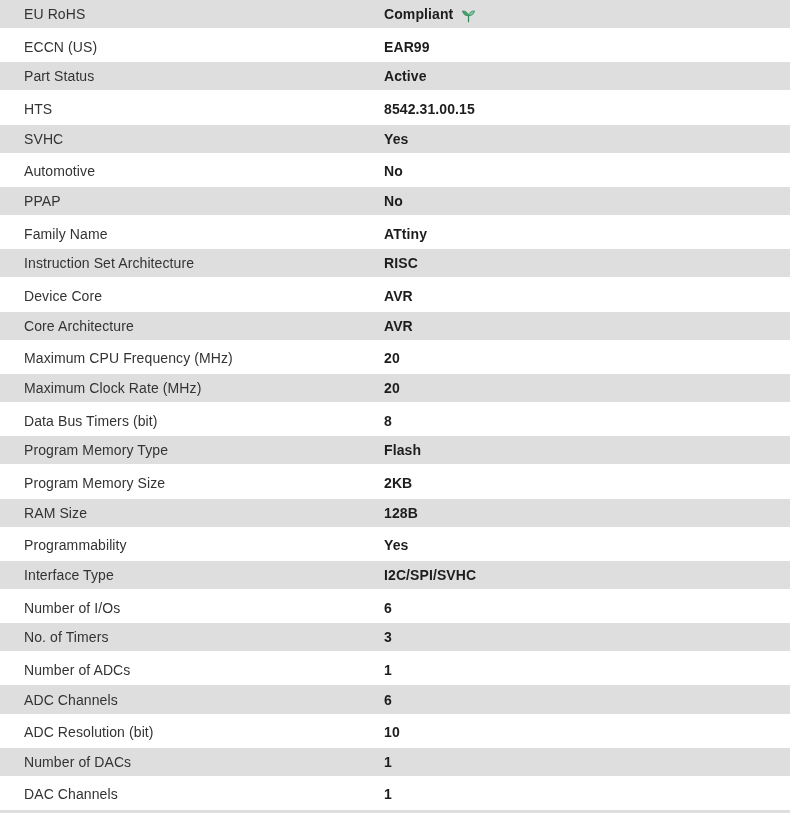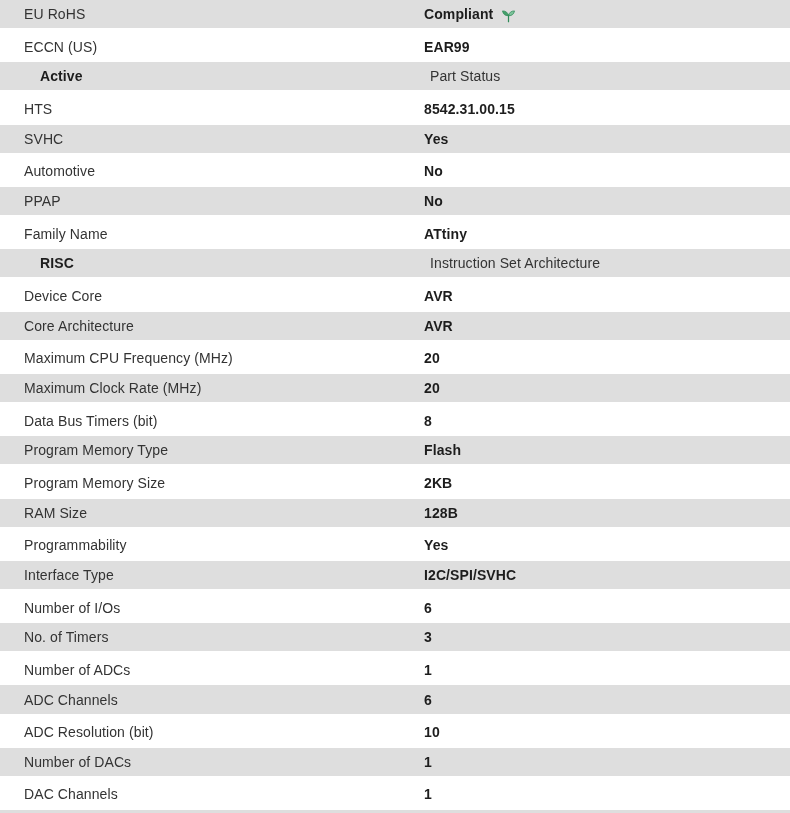--- a/index.html
+++ b/index.html
@@ -48,21 +48,20 @@
     padding-left: 24px;
     color: var(--label-text);
     font-weight: 400;
     letter-spacing: 0.1px;
   }
   .cell.value {
     flex: 1 1 auto;
     color: var(--value-text);
     font-weight: 700;
     letter-spacing: 0.1px;
-    margin-left: 40px;
   }
   .leaf {
     display: inline-block;
     width: 15px;
     height: 15px;
     margin-left: 8px;
     position: relative;
     top: 1px;
   }
 </style>
@@ -87,24 +86,24 @@
     </div>
 
     <div class="row">
       <div class="cell label">ECCN (US)</div>
       <div class="cell value">
         <span>EAR99</span>
       </div>
     </div>
 
     <div class="row alt">
+      <div class="cell label">Part Status</div>
       <div class="cell value">
         <span>Active</span>
       </div>
-      <div class="cell label">Part Status</div>
     </div>
 
     <div class="row">
       <div class="cell label">HTS</div>
       <div class="cell value">
         <span>8542.31.00.15</span>
       </div>
     </div>
 
     <div class="row alt">
@@ -129,24 +128,24 @@
     </div>
 
     <div class="row">
       <div class="cell label">Family Name</div>
       <div class="cell value">
         <span>ATtiny</span>
       </div>
     </div>
 
     <div class="row alt">
+      <div class="cell label">Instruction Set Architecture</div>
       <div class="cell value">
         <span>RISC</span>
       </div>
-      <div class="cell label">Instruction Set Architecture</div>
     </div>
 
     <div class="row">
       <div class="cell label">Device Core</div>
       <div class="cell value">
         <span>AVR</span>
       </div>
     </div>
 
     <div class="row alt">

